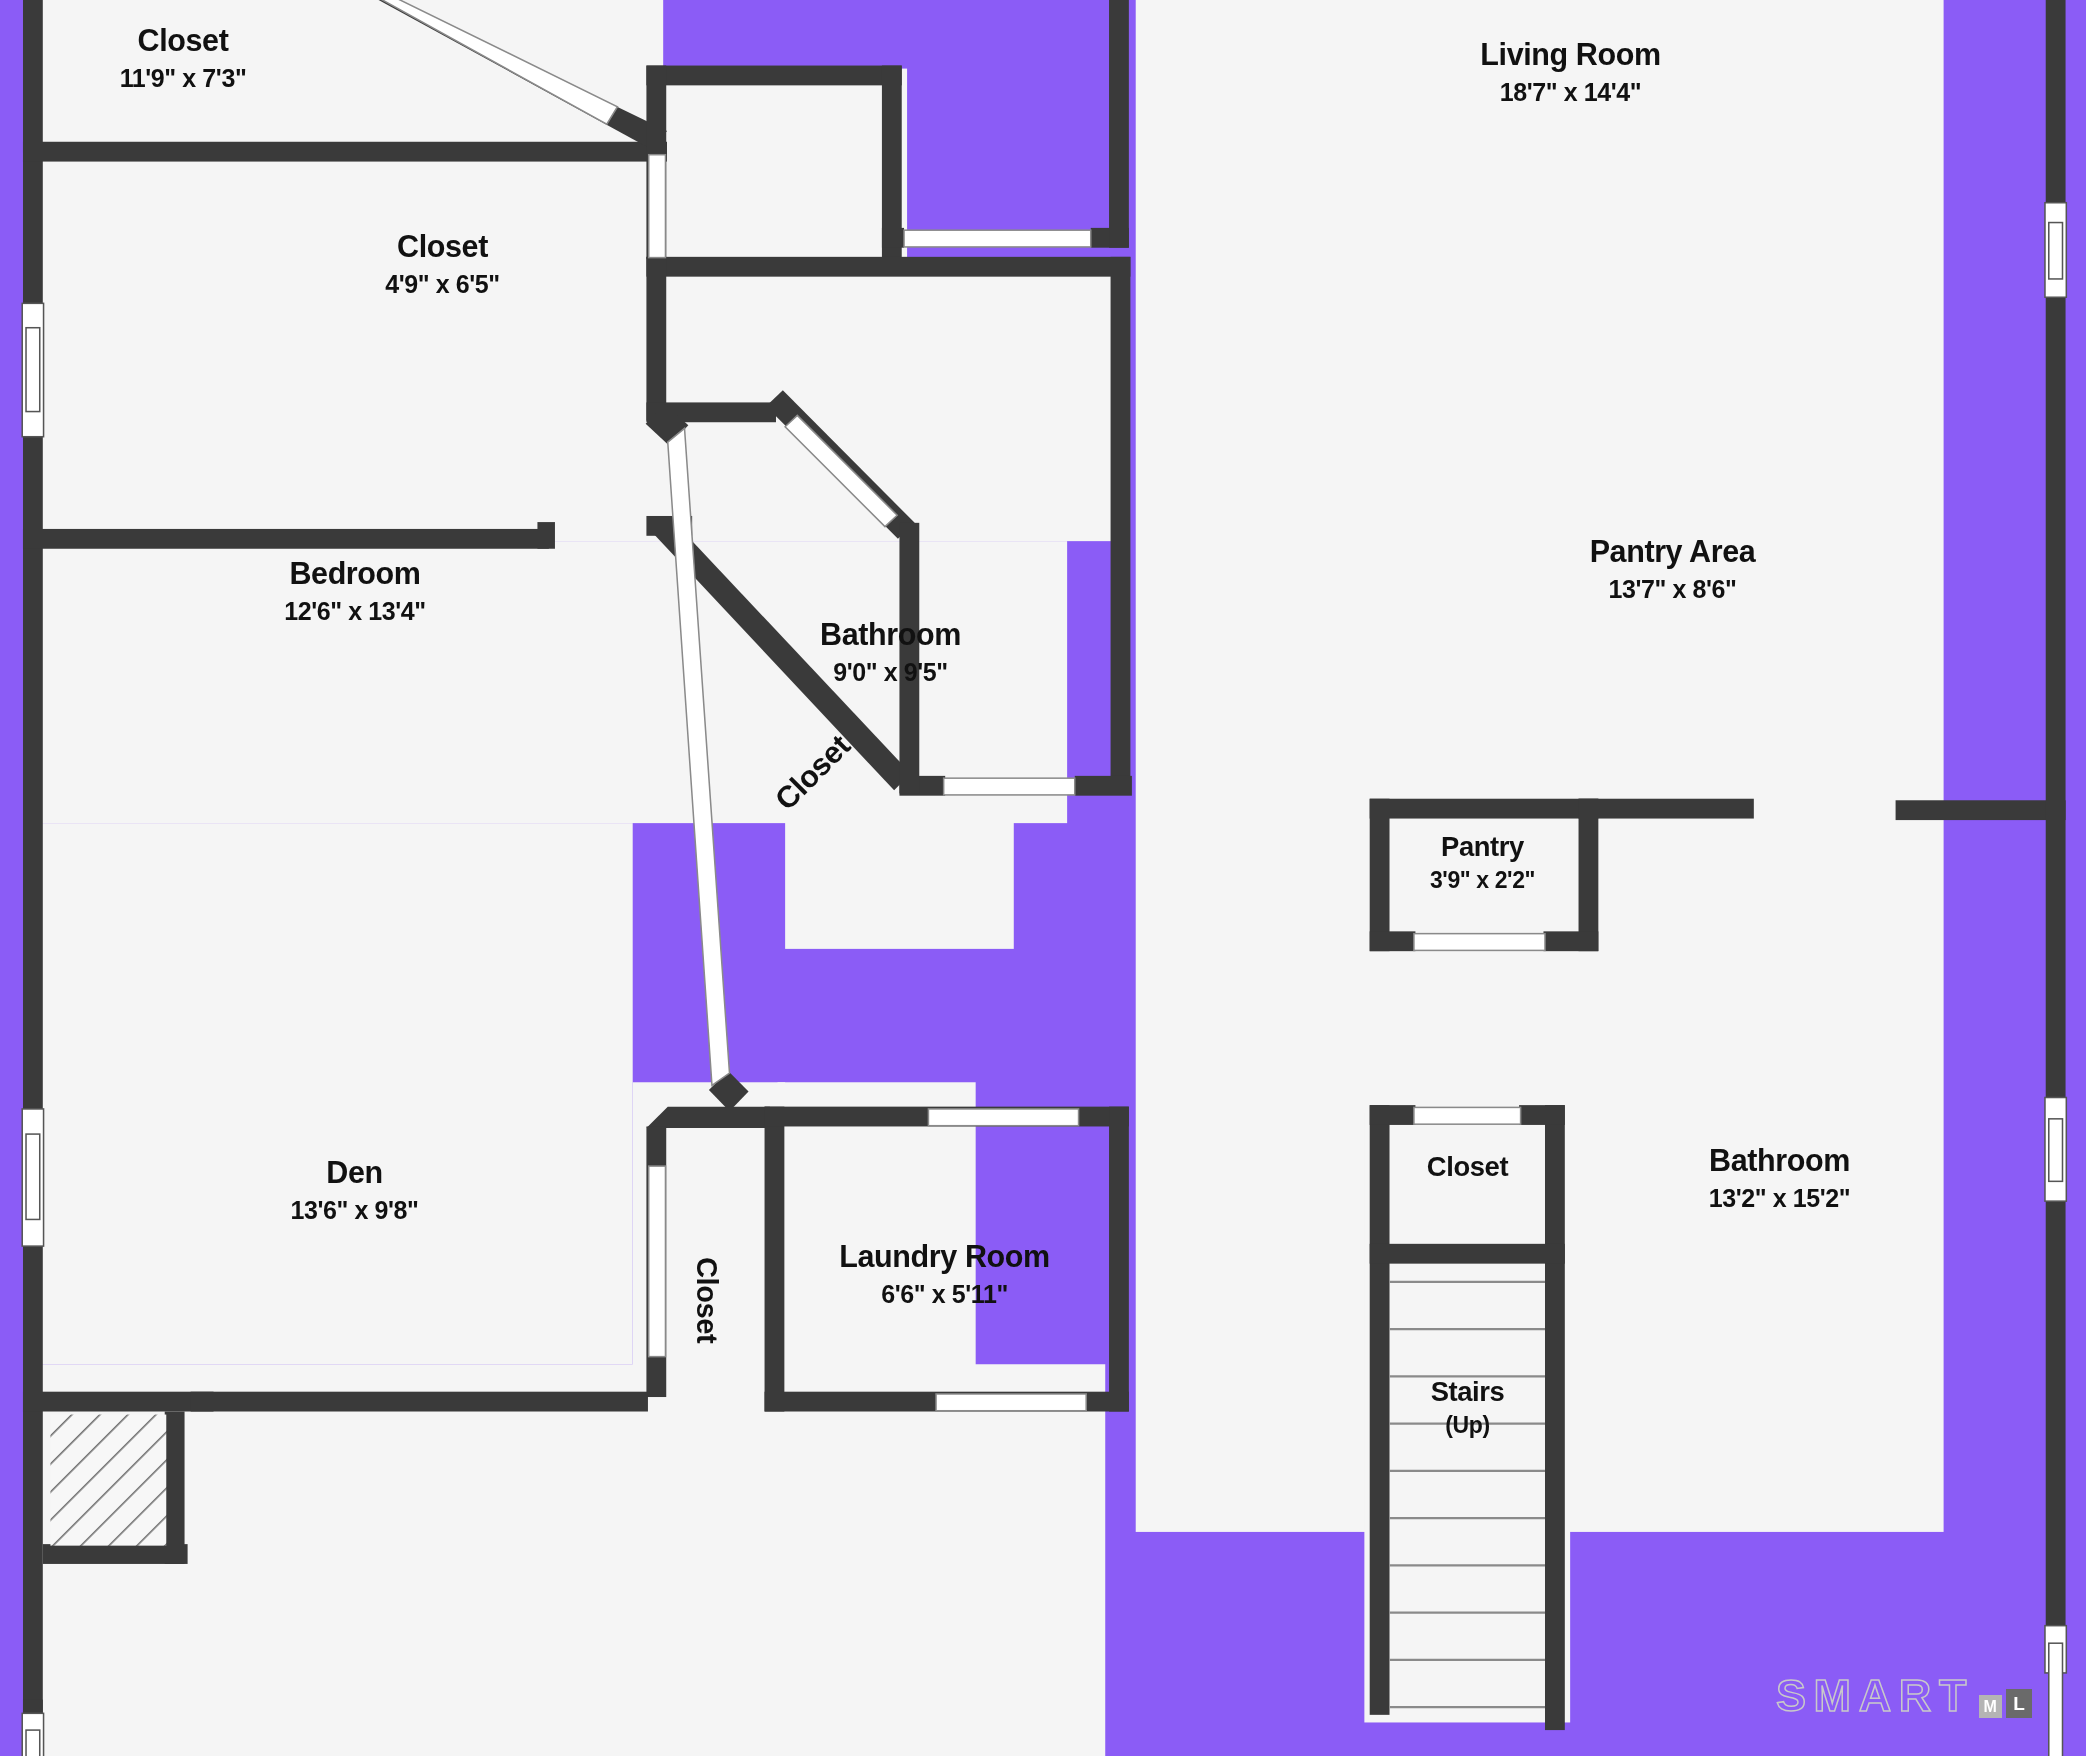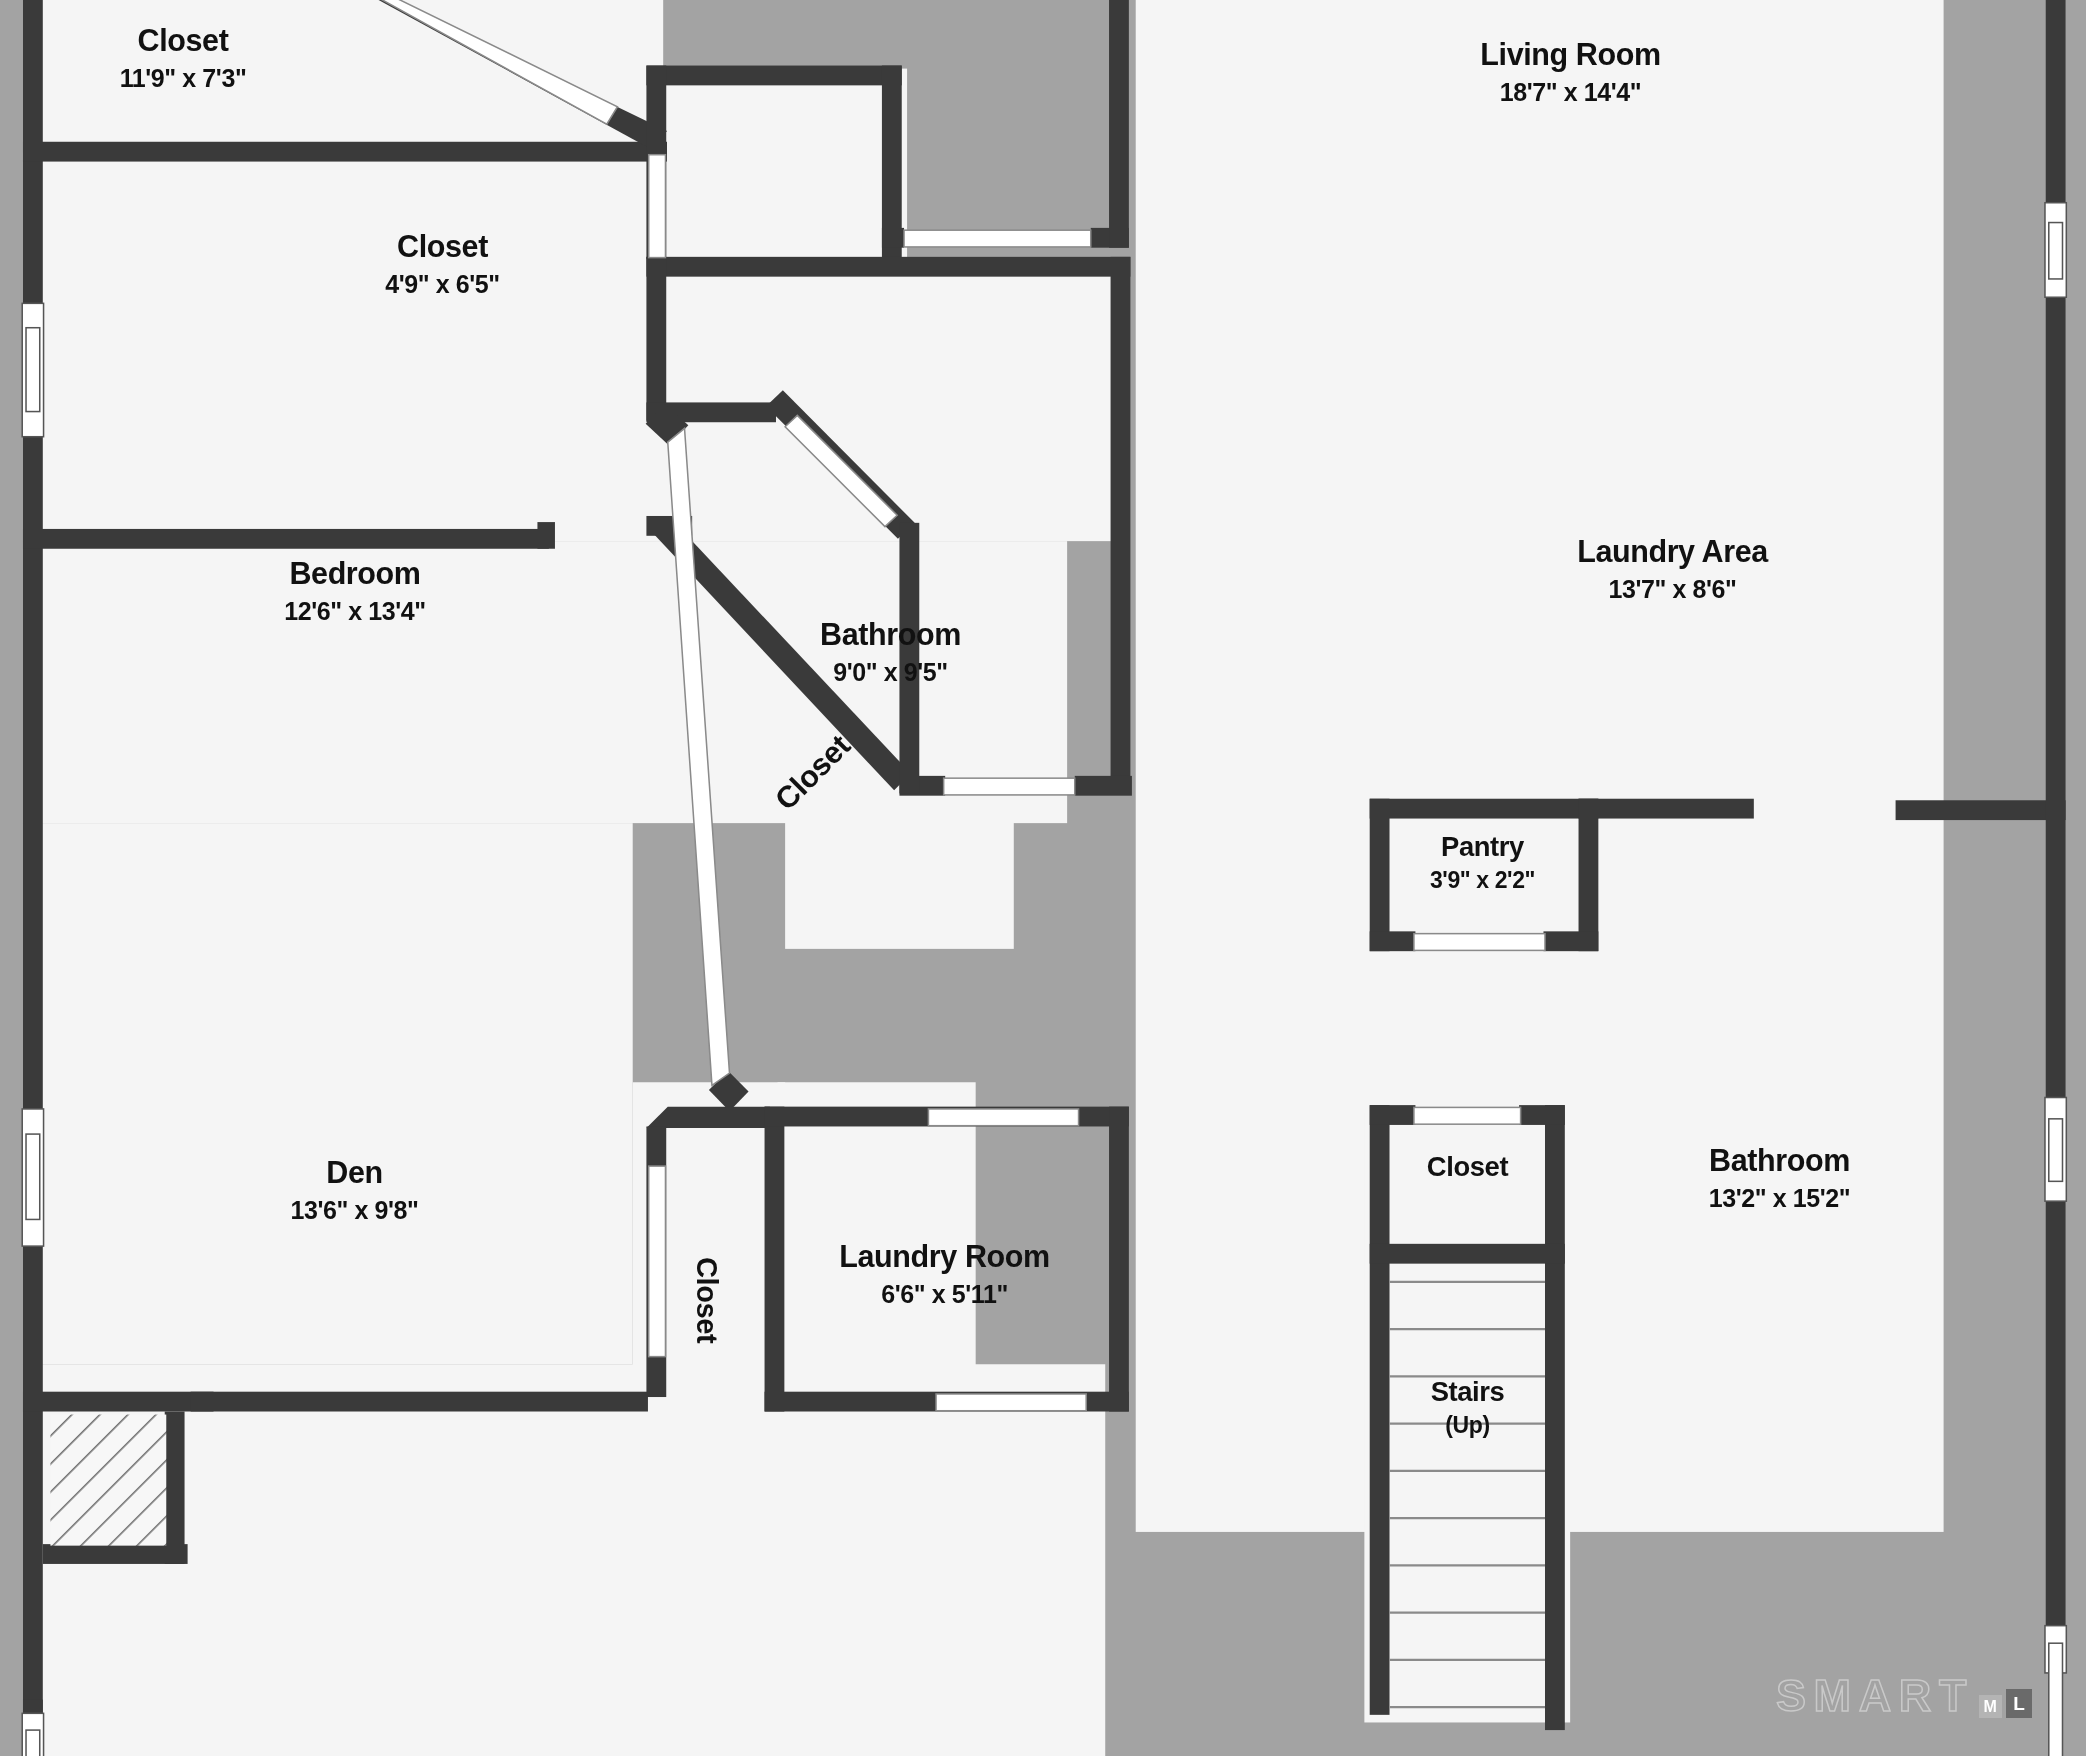--- a/index.html
+++ b/index.html
@@ -1,17 +1,17 @@
 <!DOCTYPE html>
 <html style="font-size:12.2px"><head>
 <meta charset="utf-8">
 <style>
   html,body{margin:0;padding:0;background:#f4f4f4;}
   body{font-family:"Liberation Sans", sans-serif;}
-  #stage{position:relative;width:2087px;height:1756px;background:#a3a3a3;overflow:hidden;}
+  #stage{position:relative;width:2087px;height:1756px;background:#8b5cf6;overflow:hidden;}
   svg.plan{position:absolute;left:0;top:0;width:2087px;height:1756px;}
   .room-label{position:absolute;text-align:center;color:#111;pointer-events:none;}
   .room-label .nm{font-weight:bold;font-size:30.5px;line-height:1.15;letter-spacing:-0.4px;white-space:nowrap;}
   .room-label .dim{font-weight:bold;font-size:25px;line-height:1.2;letter-spacing:-0.4px;white-space:nowrap;margin-top:4.6px;}
   .room-label.small .nm{font-size:27.4px;}
   .room-label.small .dim{font-size:23px;}
   .rot-90 .nm{transform:rotate(-45deg);display:inline-block;}
   .vert{writing-mode:vertical-rl;text-orientation:mixed;}
   .vert .nm{font-size:29px;}
   .wm{position:absolute;display:flex;align-items:flex-end;gap:4.6px;}
@@ -213,21 +213,21 @@
     <div class="nm">Bedroom</div>
     <div class="dim">12'6" x 13'4"</div>
   </div>
 
   <div class="room-label" style="left:722px; top:617px; width:305px;padding-left:16px;">
     <div class="nm">Bathroom</div>
     <div class="dim">9'0" x 9'5"</div>
   </div>
 
   <div class="room-label" style="left:1505px; top:534px; width:335px;">
-    <div class="nm">Laundry Area</div>
+    <div class="nm">Pantry Area</div>
     <div class="dim">13'7" x 8'6"</div>
   </div>
 
   <div class="room-label rot-90" style="left:713px; top:755px; width:198px;">
     <div class="nm">Closet</div>
   </div>
 
   <div class="room-label small" style="left:1372px; top:831px; width:221px;">
     <div class="nm">Pantry</div>
     <div class="dim">3'9" x 2'2"</div>

